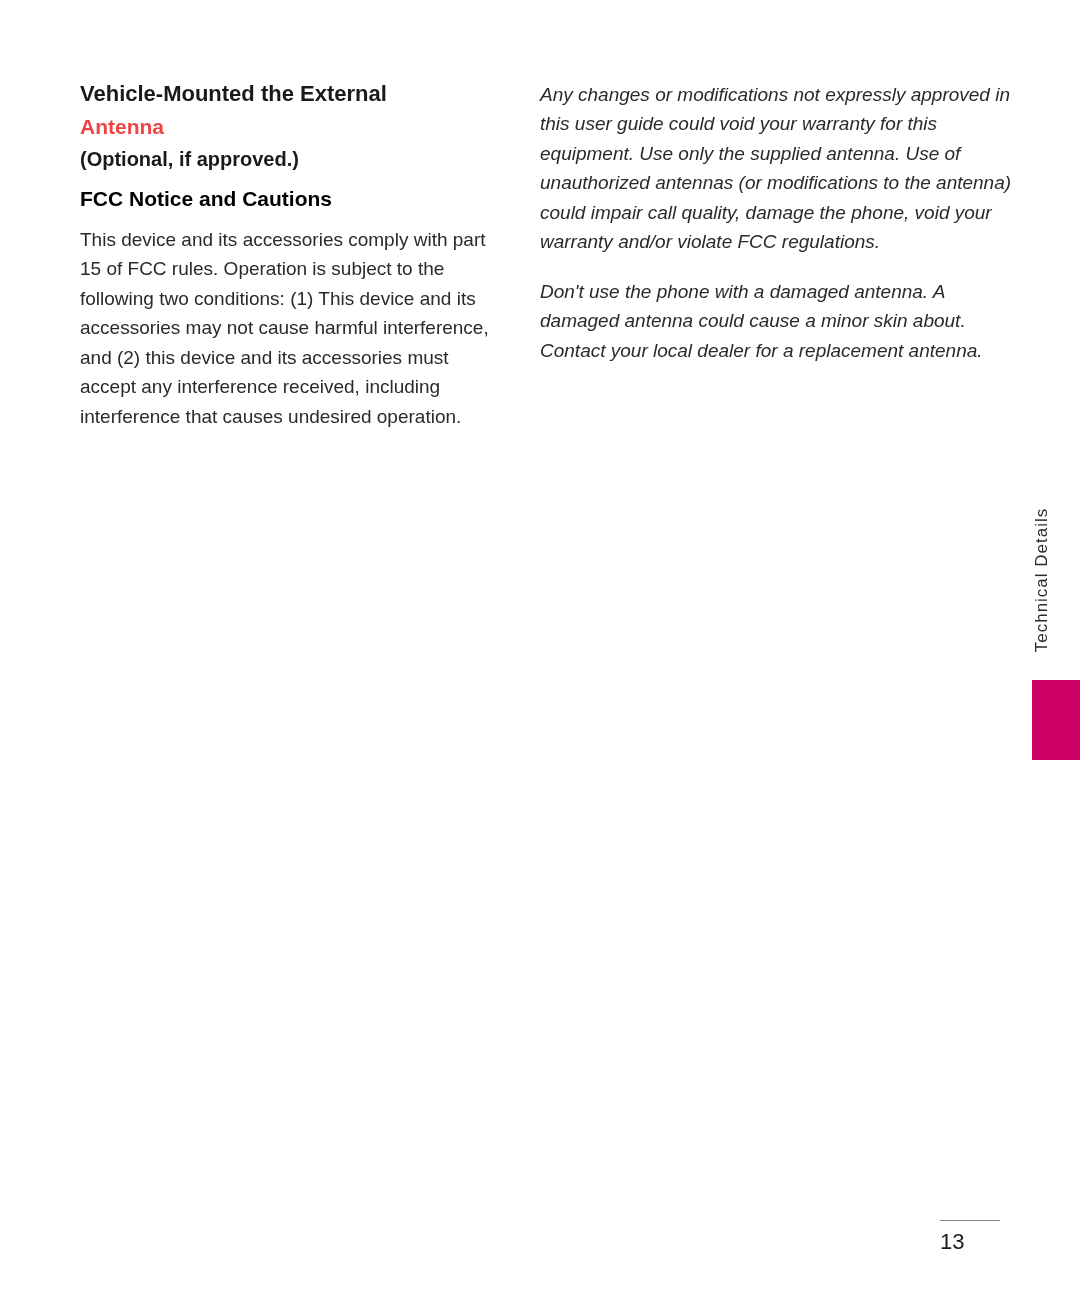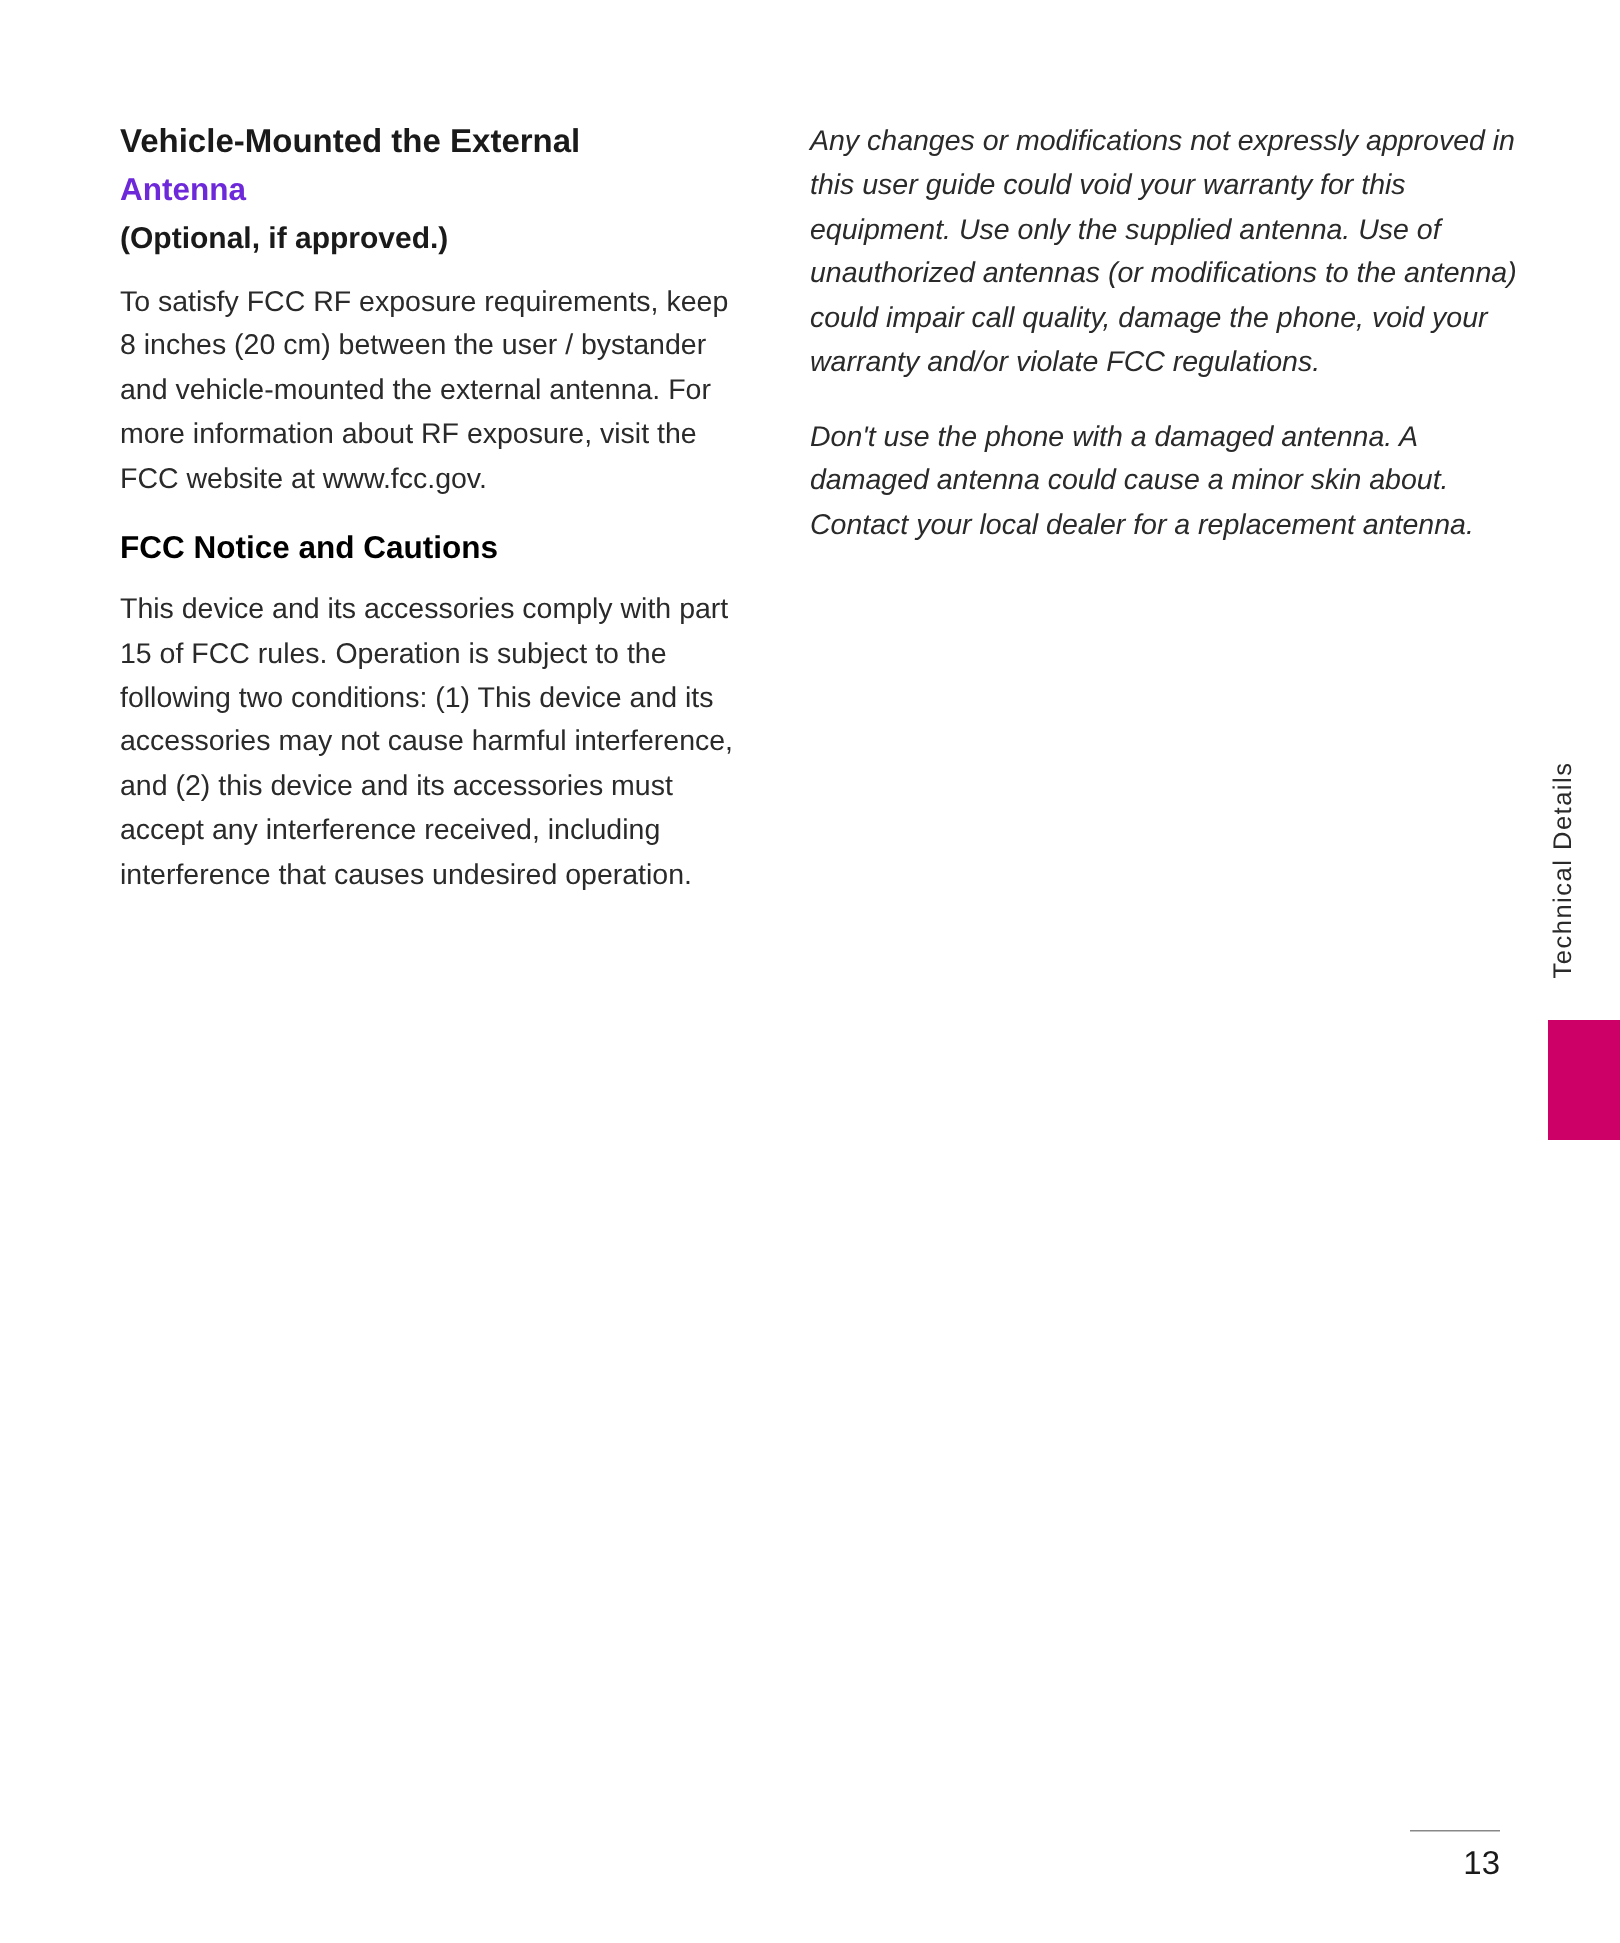--- a/index.html
+++ b/index.html
@@ -46,21 +46,21 @@
       font-size: 22px;
       font-weight: bold;
       color: #1a1a1a;
       line-height: 1.3;
       margin-bottom: 4px;
     }
 
     .section-subtitle {
       font-size: 21px;
       font-weight: bold;
-      color: #6d28d9;
+      color: #ef4444;
       line-height: 1.3;
       margin-bottom: 8px;
     }
 
     .section-optional {
       font-size: 20px;
       font-weight: bold;
       color: #1a1a1a;
       margin-bottom: 16px;
     }
@@ -103,21 +103,21 @@
       height: 80px;
       background: #cc0066;
     }
 
     .page-number-area {
       position: absolute;
       bottom: 40px;
       right: 80px;
       display: flex;
       flex-direction: column;
-      align-items: flex-end;
+      align-items: flex-start;
     }
 
     .divider-line {
       width: 60px;
       height: 1px;
       background: #888;
       margin-bottom: 8px;
     }
 
     .page-number {
@@ -133,21 +133,20 @@
   <div class="content-area">
 
     <div class="left-column">
 
       <div class="section-title-main">Vehicle-Mounted the External</div>
 
       <div class="section-subtitle">Antenna</div>
 
       <div class="section-optional">(Optional, if approved.)</div>
 
-      <p class="body-text">To satisfy FCC RF exposure requirements, keep 8 inches (20 cm) between the user / bystander and vehicle-mounted the external antenna. For more information about RF exposure, visit the FCC website at www.fcc.gov.</p>
 
       <div class="section-heading">FCC Notice and Cautions</div>
 
       <p class="body-text">This device and its accessories comply with part 15 of FCC rules. Operation is subject to the following two conditions: (1) This device and its accessories may not cause harmful interference, and (2) this device and its accessories must accept any interference received, including interference that causes undesired operation.</p>
 
     </div>
 
     <div class="right-column">
 
       <p class="body-text">Any changes or modifications not expressly approved in this user guide could void your warranty for this equipment.  Use only the supplied antenna. Use of unauthorized antennas (or modifications to the antenna) could impair call quality, damage the phone, void your warranty and/or violate FCC regulations.</p>

